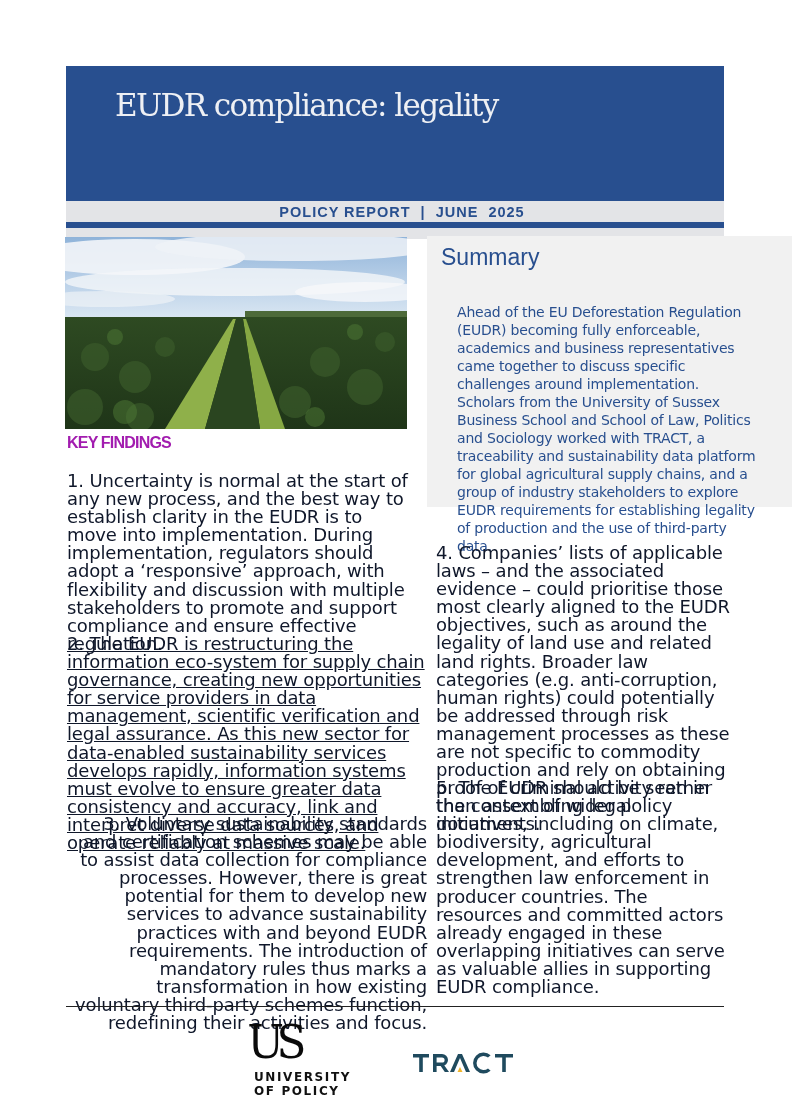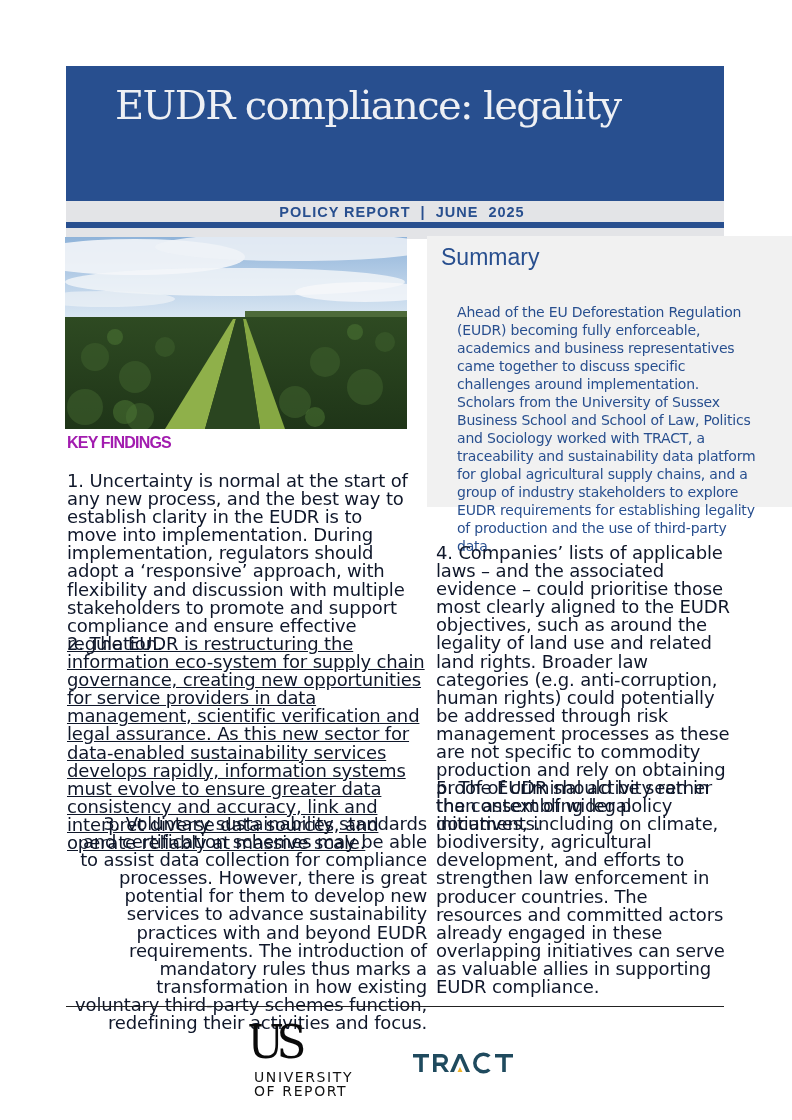--- a/index.html
+++ b/index.html
@@ -9,21 +9,21 @@
     font-family: "Liberation Sans", sans-serif; color: #111;
   }
   .header-blue {
     position: absolute; left: 66px; top: 66px; width: 658px; height: 135px;
     background: #284f8f;
   }
   .title {
     position: absolute; left: 49px; top: 14px; margin: 0;
     font-family: "DejaVu Serif", "Liberation Serif", serif;
     font-weight: normal; color: #eef0f4;
-    font-size: 40px; line-height: 51px; letter-spacing: -1.6px;
+    font-size: 31px; line-height: 51px; letter-spacing: -1.6px;
   }
   .subtitle-strip {
     position: absolute; left: 66px; top: 201px; width: 658px; height: 38px;
     background: #e3e4e7; text-align: center;
   }
   .subtitle {
     font-family: "Liberation Sans", sans-serif; font-weight: bold;
     font-size: 14.5px; line-height: 22px; color: #284f8f; letter-spacing: 1px;
     margin-left: 14px;
   }
@@ -71,21 +71,21 @@
   }
   .logo-sussex {
     position: absolute; left: 254px; top: 1020px; width: 100px; 
   }
   .us-mark {
     font-family: "DejaVu Serif", "Liberation Serif", serif; font-size: 46px; line-height: 44px;
     color: #0a0a0a; letter-spacing: -8px; font-weight: normal;
     display: inline-block; transform: scaleX(0.95); margin-left: -8px;
   }
   .sussex-name {
-    font-family: "DejaVu Sans", sans-serif; font-size: 14px; font-weight: normal;
+    font-family: "DejaVu Sans", sans-serif; font-size: 12px; font-weight: bold;
     letter-spacing: 1.6px; line-height: 14px; color: #111; margin-top: 6px;
   }
   .logo-tract { position: absolute; left: 413px; top: 1052px; }
 </style>
 </head>
 <body>
 
 <div class="header-blue">
   <h1 class="title">
     <span>EUDR compliance: legality</span><br>
@@ -151,21 +151,21 @@
 <p class="finding f3">3. Voluntary sustainability standards and certification schemes may be able to assist data collection for compliance processes. However, there is great potential for them to develop new services to advance sustainability practices with and beyond EUDR requirements. The introduction of mandatory rules thus marks a transformation in how existing voluntary third-party schemes function, redefining their activities and focus.</p>
 <p class="finding f4">4. Companies’ lists of applicable laws – and the associated evidence – could prioritise those most clearly aligned to the EUDR objectives, such as around the legality of land use and related land rights. Broader law categories (e.g. anti-corruption, human rights) could potentially be addressed through risk management processes as these are not specific to commodity production and rely on obtaining proof of criminal activity rather than assembling legal documents.</p>
 <p class="finding f5">5. The EUDR should be seen in the context of wider policy initiatives, including on climate, biodiversity, agricultural development, and efforts to strengthen law enforcement in producer countries. The resources and committed actors already engaged in these overlapping initiatives can serve as valuable allies in supporting EUDR compliance.</p>
 
 <div class="footer-rule"></div>
 
 <div class="logo-sussex">
   <div class="us-mark">US</div>
   <div class="sussex-name">
     <span>UNIVERSITY</span><br>
-    <span>OF REPORT</span>
+    <span>OF POLICY</span>
   </div>
 </div>
 
 <div class="logo-tract">
   <svg width="104" height="22" viewBox="0 0 104 22" xmlns="http://www.w3.org/2000/svg">
 
     <rect x="0" y="2" width="16" height="3.5" fill="#1f4a5e"></rect>
     <rect x="6.2" y="2" width="3.6" height="18" fill="#1f4a5e"></rect>
 
     <path d="M20 2 H29 A6 6 0 0 1 29 14 H23.6 V20 H20 Z M23.6 5.4 V10.6 H29 A2.6 2.6 0 0 0 29 5.4 Z" fill="#1f4a5e"></path>

